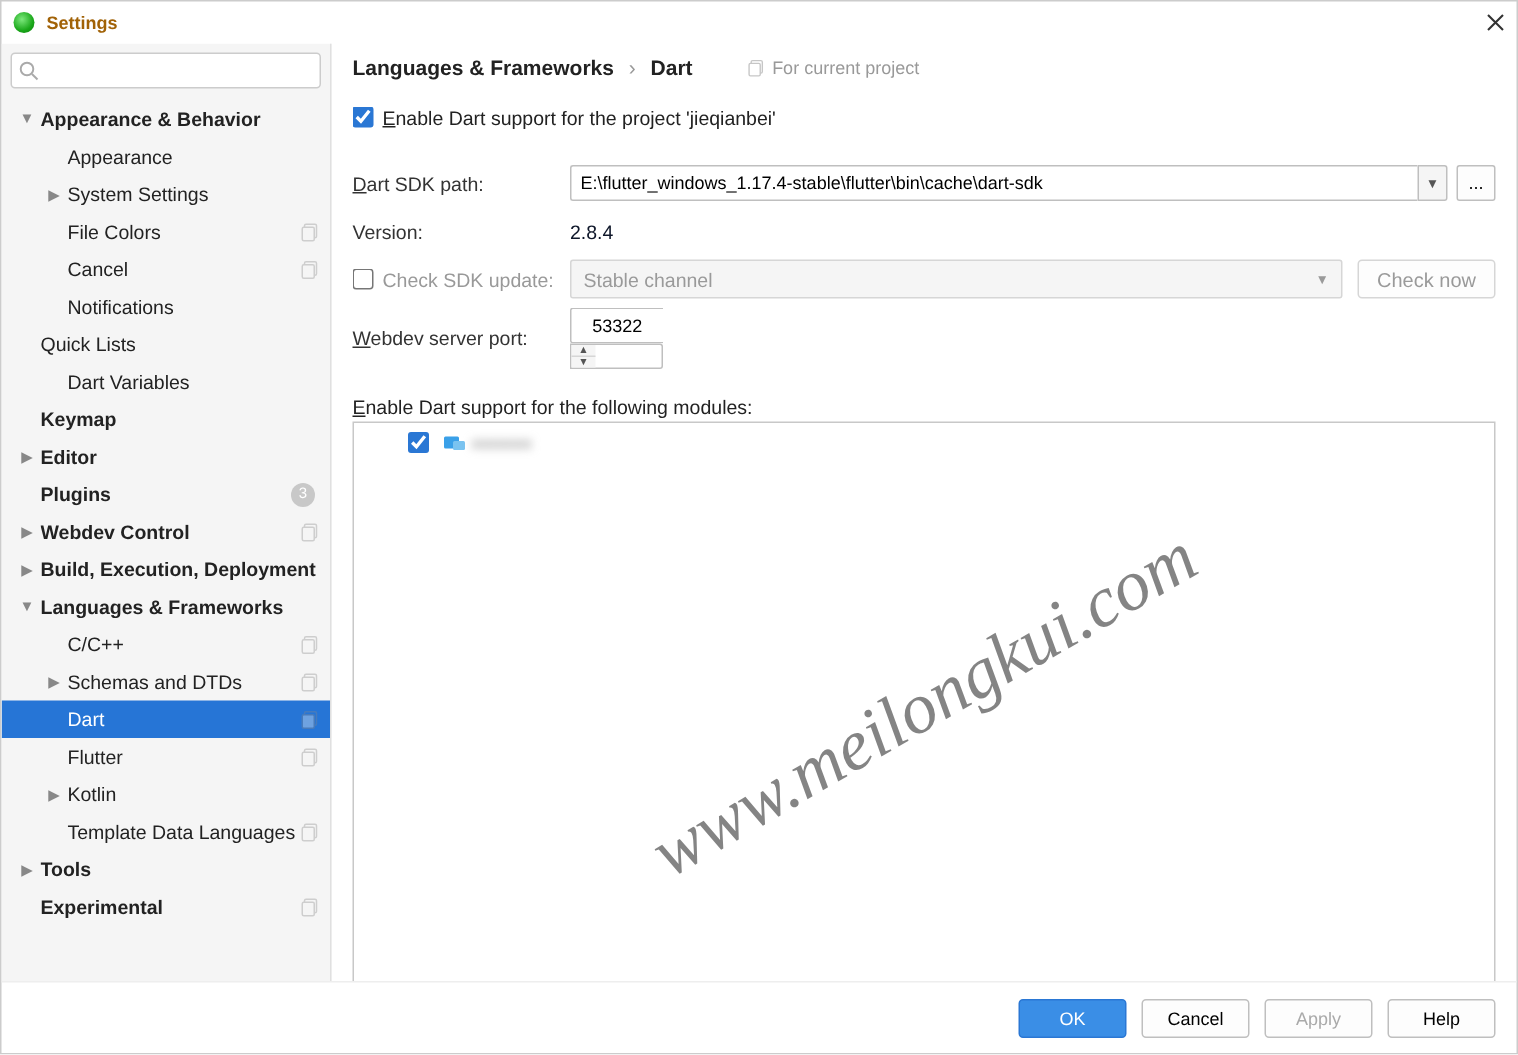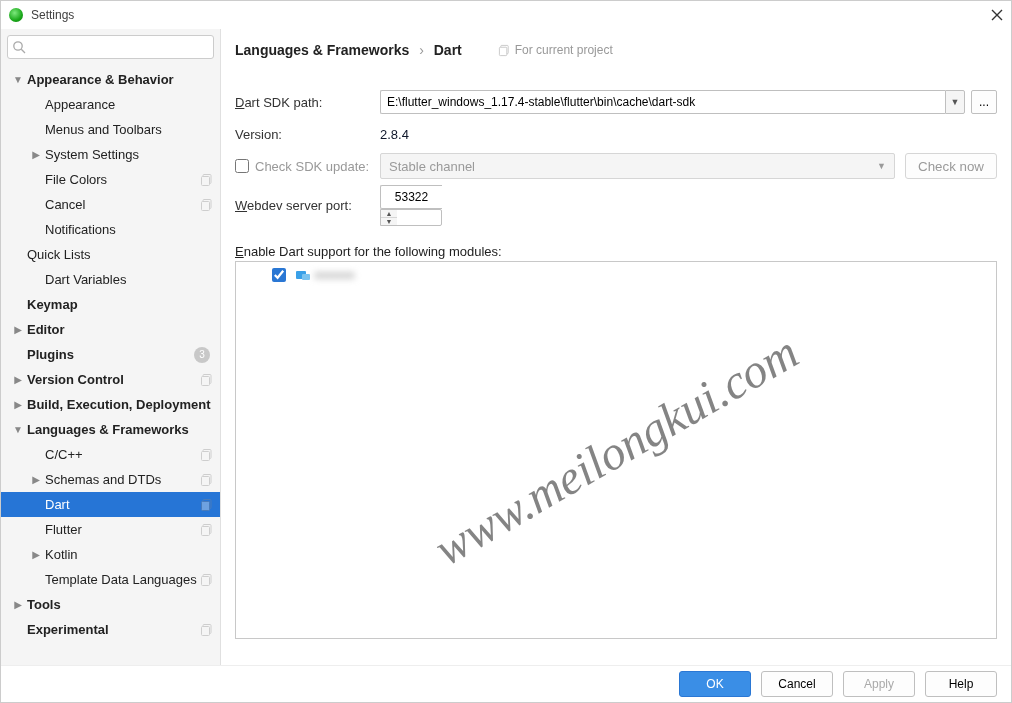--- a/index.html
+++ b/index.html
@@ -1,20 +1,20 @@
 <!DOCTYPE html>
 <html><head>
 <meta charset="utf-8">
 <style>
   * { box-sizing: border-box; margin: 0; padding: 0; }
   body { font-family: "Segoe UI", Arial, sans-serif; font-size: 13px; color: #222; background: #fff; width: 1012px; height: 703px; overflow: hidden; position: relative; }
   .window { width: 1012px; height: 703px; border: 1px solid #ccc; display: flex; flex-direction: column; }
   .titlebar { height: 28px; display: flex; align-items: center; padding: 0 8px; }
   .titlebar .app-icon { width: 14px; height: 14px; border-radius: 50%; background: radial-gradient(circle at 40% 35%, #7de87d 0%, #1aa81a 60%, #0a7a0a 100%); margin-right: 8px; }
-  .titlebar .title { flex: 1; font-size: 12px; color: #404040; }
+  .titlebar .title { flex: 1; font-size: 12px; color: #a16207; font-weight: bold; }
   .titlebar .close-icon { width: 12px; height: 12px; cursor: pointer; }
   .titlebar .close-icon svg { display:block; }
   .body-area { flex: 1; display: flex; overflow: hidden; }
   .sidebar { width: 220px; background: #f5f5f5; border-right: 1px solid #e0e0e0; display: flex; flex-direction: column; }
   .search-row { padding: 6px 6px 6px 6px; }
   .search-wrap { position: relative; }
   .search-input { width: 100%; height: 24px; border: 1px solid #ccc; border-radius: 3px; padding: 0 22px 0 22px; font-size: 12px; color: #888; font-style: italic; }
   .search-icon { position: absolute; left: 5px; top: 5px; width: 14px; height: 14px; }
   .tree { flex: 1; overflow: auto; padding-top: 2px; }
   .tree-row { display: flex; align-items: center; height: 25px; padding-right: 6px; cursor: pointer; }
@@ -53,21 +53,21 @@
   .spinner .spin-btns div { width:16px; flex:1; display:flex; align-items:center; justify-content:center; font-size:7px; color:#555; background:#f5f5f5; cursor:pointer;}
   .spinner .spin-btns div:first-child { border-bottom:1px solid #d6d6d6; }
   .modules-label { margin-top: 18px; margin-bottom: 2px; }
   .modules-box { border:1px solid #c8c8c8; height: 378px; padding: 4px 6px; position:relative; overflow:hidden;}
   .mod-row { display:flex; align-items:center; height:18px; font-size:12px; }
   .mod-row.indent1 { padding-left: 10px; }
   .mod-row.indent2 { padding-left: 30px; }
   .mod-icon { width:14px; height:12px; margin:0 4px; }
   .blur { filter: blur(3px); color:#999; letter-spacing:-1px;}
   .watermark { position:absolute; left:50%; top:50%; transform: translate(-50%,-50%) rotate(-30deg); font-size:48px; font-family: "Segoe Script", cursive; font-style: italic; color: rgba(50,50,50,0.6); white-space:nowrap; pointer-events:none; }
-  .footer { height: 37px; display:flex; align-items:center; justify-content:flex-end; padding: 0 14px; gap:10px; border-top:1px solid #eee;}
+  .footer { height: 48px; display:flex; align-items:center; justify-content:flex-end; padding: 0 14px; gap:10px; border-top:1px solid #eee;}
   .footer button { height:26px; min-width:72px; border:1px solid #bfbfbf; border-radius:3px; background:#fdfdfd; font-size:12px; cursor:pointer; padding:0 14px;}
   .footer button.primary { background:#3a8ee6; border-color:#2a77d4; color:#fff; }
   .footer button.disabled { color:#aaa; cursor:default; }
   .underline-first::first-letter { text-decoration: underline; }
 </style>
 </head>
 <body>
 
 <div class="window">
   <div class="titlebar">
@@ -96,24 +96,20 @@
       <div class="tree" id="tree">
           <div class="tree-row bold" style="padding-left: 8px;">
             <span class="arrow">▼</span>
             <span class="label">Appearance &amp; Behavior</span>
           </div>
           <div class="tree-row" style="padding-left: 26px;">
             <span class="arrow"></span>
             <span class="label">Appearance</span>
           </div>
           <div class="tree-row" style="padding-left: 26px;">
-            <span class="arrow"></span>
-            <span class="label">Menus and Toolbars</span>
-          </div>
-          <div class="tree-row" style="padding-left: 26px;">
             <span class="arrow">▶</span>
             <span class="label">System Settings</span>
           </div>
           <div class="tree-row" style="padding-left: 26px;">
             <span class="arrow"></span>
             <span class="label">File Colors</span>
             <span class="copy-icon">
               <svg viewBox="0 0 14 14">
                 <rect x="3" y="1.5" width="8" height="9" rx="1" fill="none" stroke="#888" stroke-width="1"></rect>
                 <rect x="1.5" y="3.5" width="8" height="9" rx="1" fill="#f5f5f5" stroke="#888" stroke-width="1"></rect>
@@ -150,21 +146,21 @@
             <span class="arrow">▶</span>
             <span class="label">Editor</span>
           </div>
           <div class="tree-row bold" style="padding-left: 8px;">
             <span class="arrow"></span>
             <span class="label">Plugins</span>
             <span class="badge">3</span>
           </div>
           <div class="tree-row bold" style="padding-left: 8px;">
             <span class="arrow">▶</span>
-            <span class="label">Version Control</span>
+            <span class="label">Webdev Control</span>
             <span class="copy-icon">
               <svg viewBox="0 0 14 14">
                 <rect x="3" y="1.5" width="8" height="9" rx="1" fill="none" stroke="#888" stroke-width="1"></rect>
                 <rect x="1.5" y="3.5" width="8" height="9" rx="1" fill="#f5f5f5" stroke="#888" stroke-width="1"></rect>
               </svg>
             </span>
           </div>
           <div class="tree-row bold" style="padding-left: 8px;">
             <span class="arrow">▶</span>
             <span class="label">Build, Execution, Deployment</span>
@@ -256,20 +252,24 @@
             <svg viewBox="0 0 14 14">
                 <rect x="3" y="1.5" width="8" height="9" rx="1" fill="none" stroke="#999" stroke-width="1"></rect>
                 <rect x="1.5" y="3.5" width="8" height="9" rx="1" fill="#fff" stroke="#999" stroke-width="1"></rect>
               </svg>
           </span>
           <span>For current project</span>
         </span>
       </div>
 
       <div class="form">
+        <div class="row">
+          <input type="checkbox" class="chk" checked="" style="">
+          <span class="underline-first">Enable Dart support for the project 'jieqianbei'</span>
+        </div>
 
         <div class="row gap-top">
           <span class="label-col underline-first">Dart SDK path:</span>
           <div class="sdk-path-wrap">
             <div class="combo-wrap">
               <input class="text" value="E:\flutter_windows_1.17.4-stable\flutter\bin\cache\dart-sdk" style="">
               <div class="combo-btn">▼</div>
             </div>
             <button class="browse-btn">...</button>
           </div>

